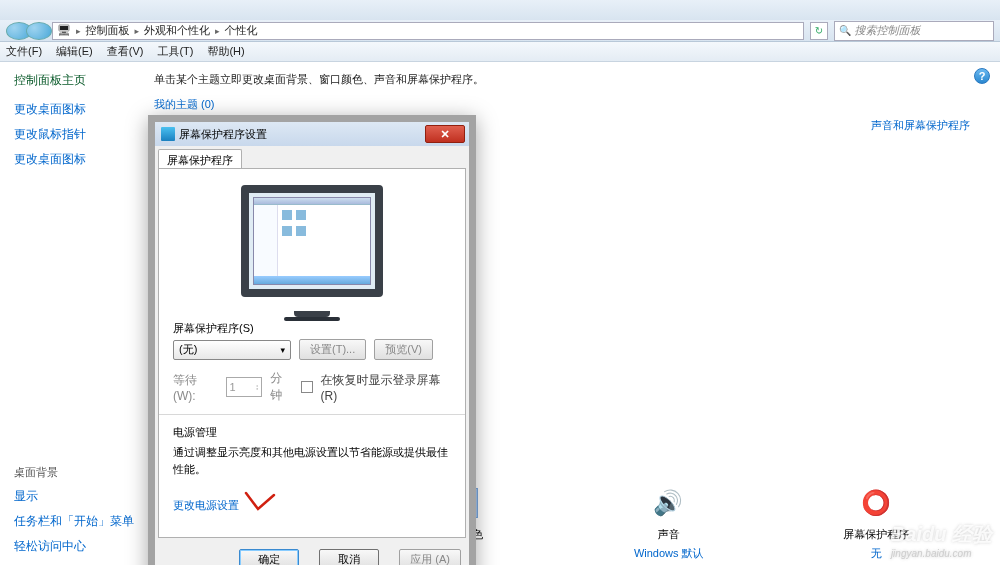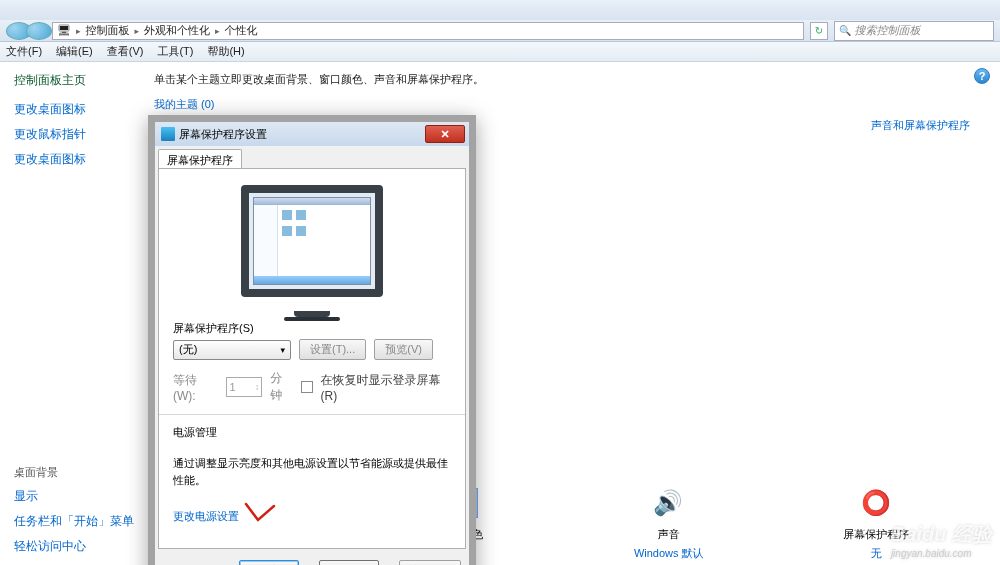--- a/index.html
+++ b/index.html
@@ -66,21 +66,21 @@
     .dropdown { flex:0 0 118px; height:20px; background:linear-gradient(#fff,#e8e8e8); border:1px solid #888; font-size:11px; padding:0 5px; display:flex; align-items:center; justify-content:space-between; border-radius:2px;}
     .dropdown::after { content:"▾"; font-size:9px;}
     .btn { height:21px; padding:0 10px; background:linear-gradient(#f8f8f8,#e0e0e0); border:1px solid #a0a0a0; border-radius:2px; font-size:11px; display:flex; align-items:center; color:#888;}
     .btn.enabled { color:#000; border-color:#707070;}
     .btn.primary { border:1px solid #3a8ad0; box-shadow:inset 0 0 0 1px #8cf;}
     .spinner { width:38px; height:20px; border:1px solid #aaa; display:flex; align-items:center; padding:0 3px; font-size:11px; background:#fff; color:#999; justify-content:space-between;}
     .spinner::after { content:"⁞"; font-size:8px; color:#999;}
     .checkbox { width:12px; height:12px; border:1px solid #888; background:#fff; display:inline-block;}
     .muted { color:#8a8a8a; }
 
-    .section-title { font-size:11px; margin:6px 0 15px 0;}
+    .section-title { font-size:11px; margin:6px 0 4px 0;}
     .section-text { font-size:11px; color:#000; margin-bottom:10px; line-height:1.5;}
     .link { color:#0066cc; font-size:11px; cursor:pointer;}
     hr.thin { border:none; border-top:1px solid #d8d8d8; margin:10px -14px;}
 
     .dlg-footer { display:flex; justify-content:flex-end; gap:20px; padding:8px 8px 8px 0; background:#f0f0f0;}
     .watermark { position:absolute; right:8px; bottom:6px; color:rgba(255,255,255,0.85); font-size:20px; font-weight:bold; text-shadow:0 0 3px rgba(120,120,120,0.5); font-style:italic; pointer-events:none; opacity:0.7;}
     .watermark small { display:block; font-size:10px; font-weight:normal; color:rgba(180,180,180,0.9);}
   </style>
 </head>
 <body>

